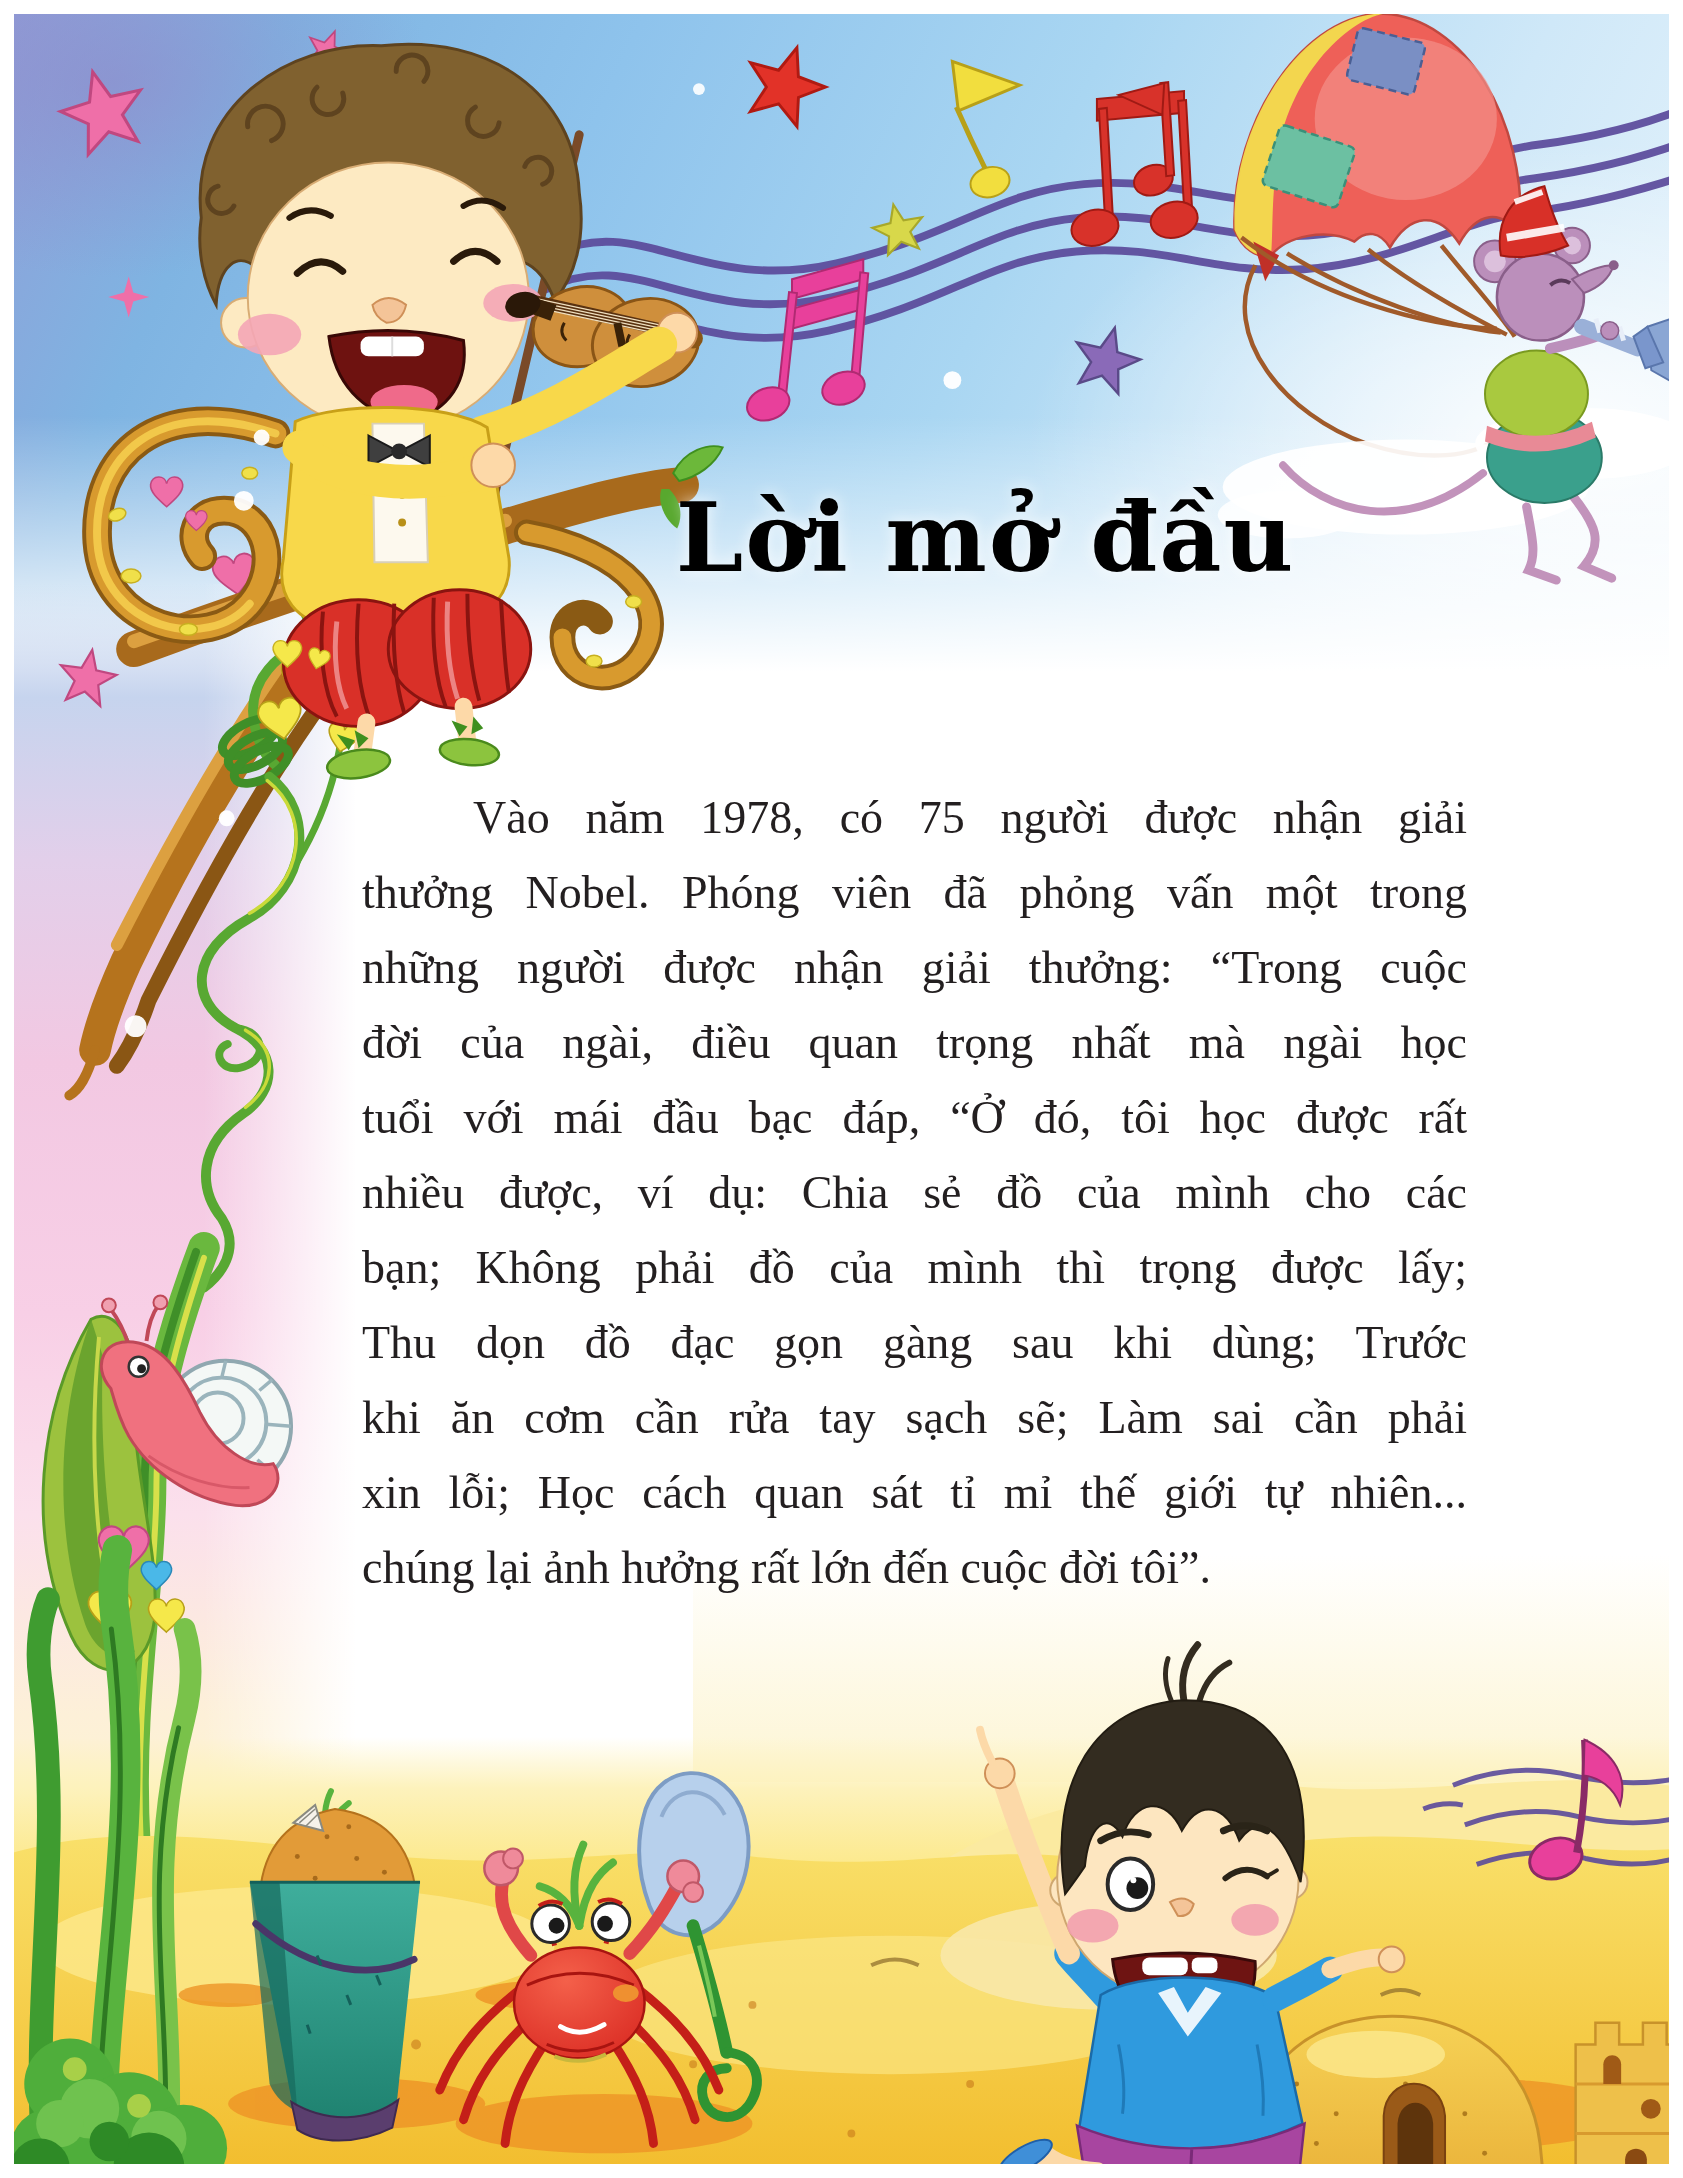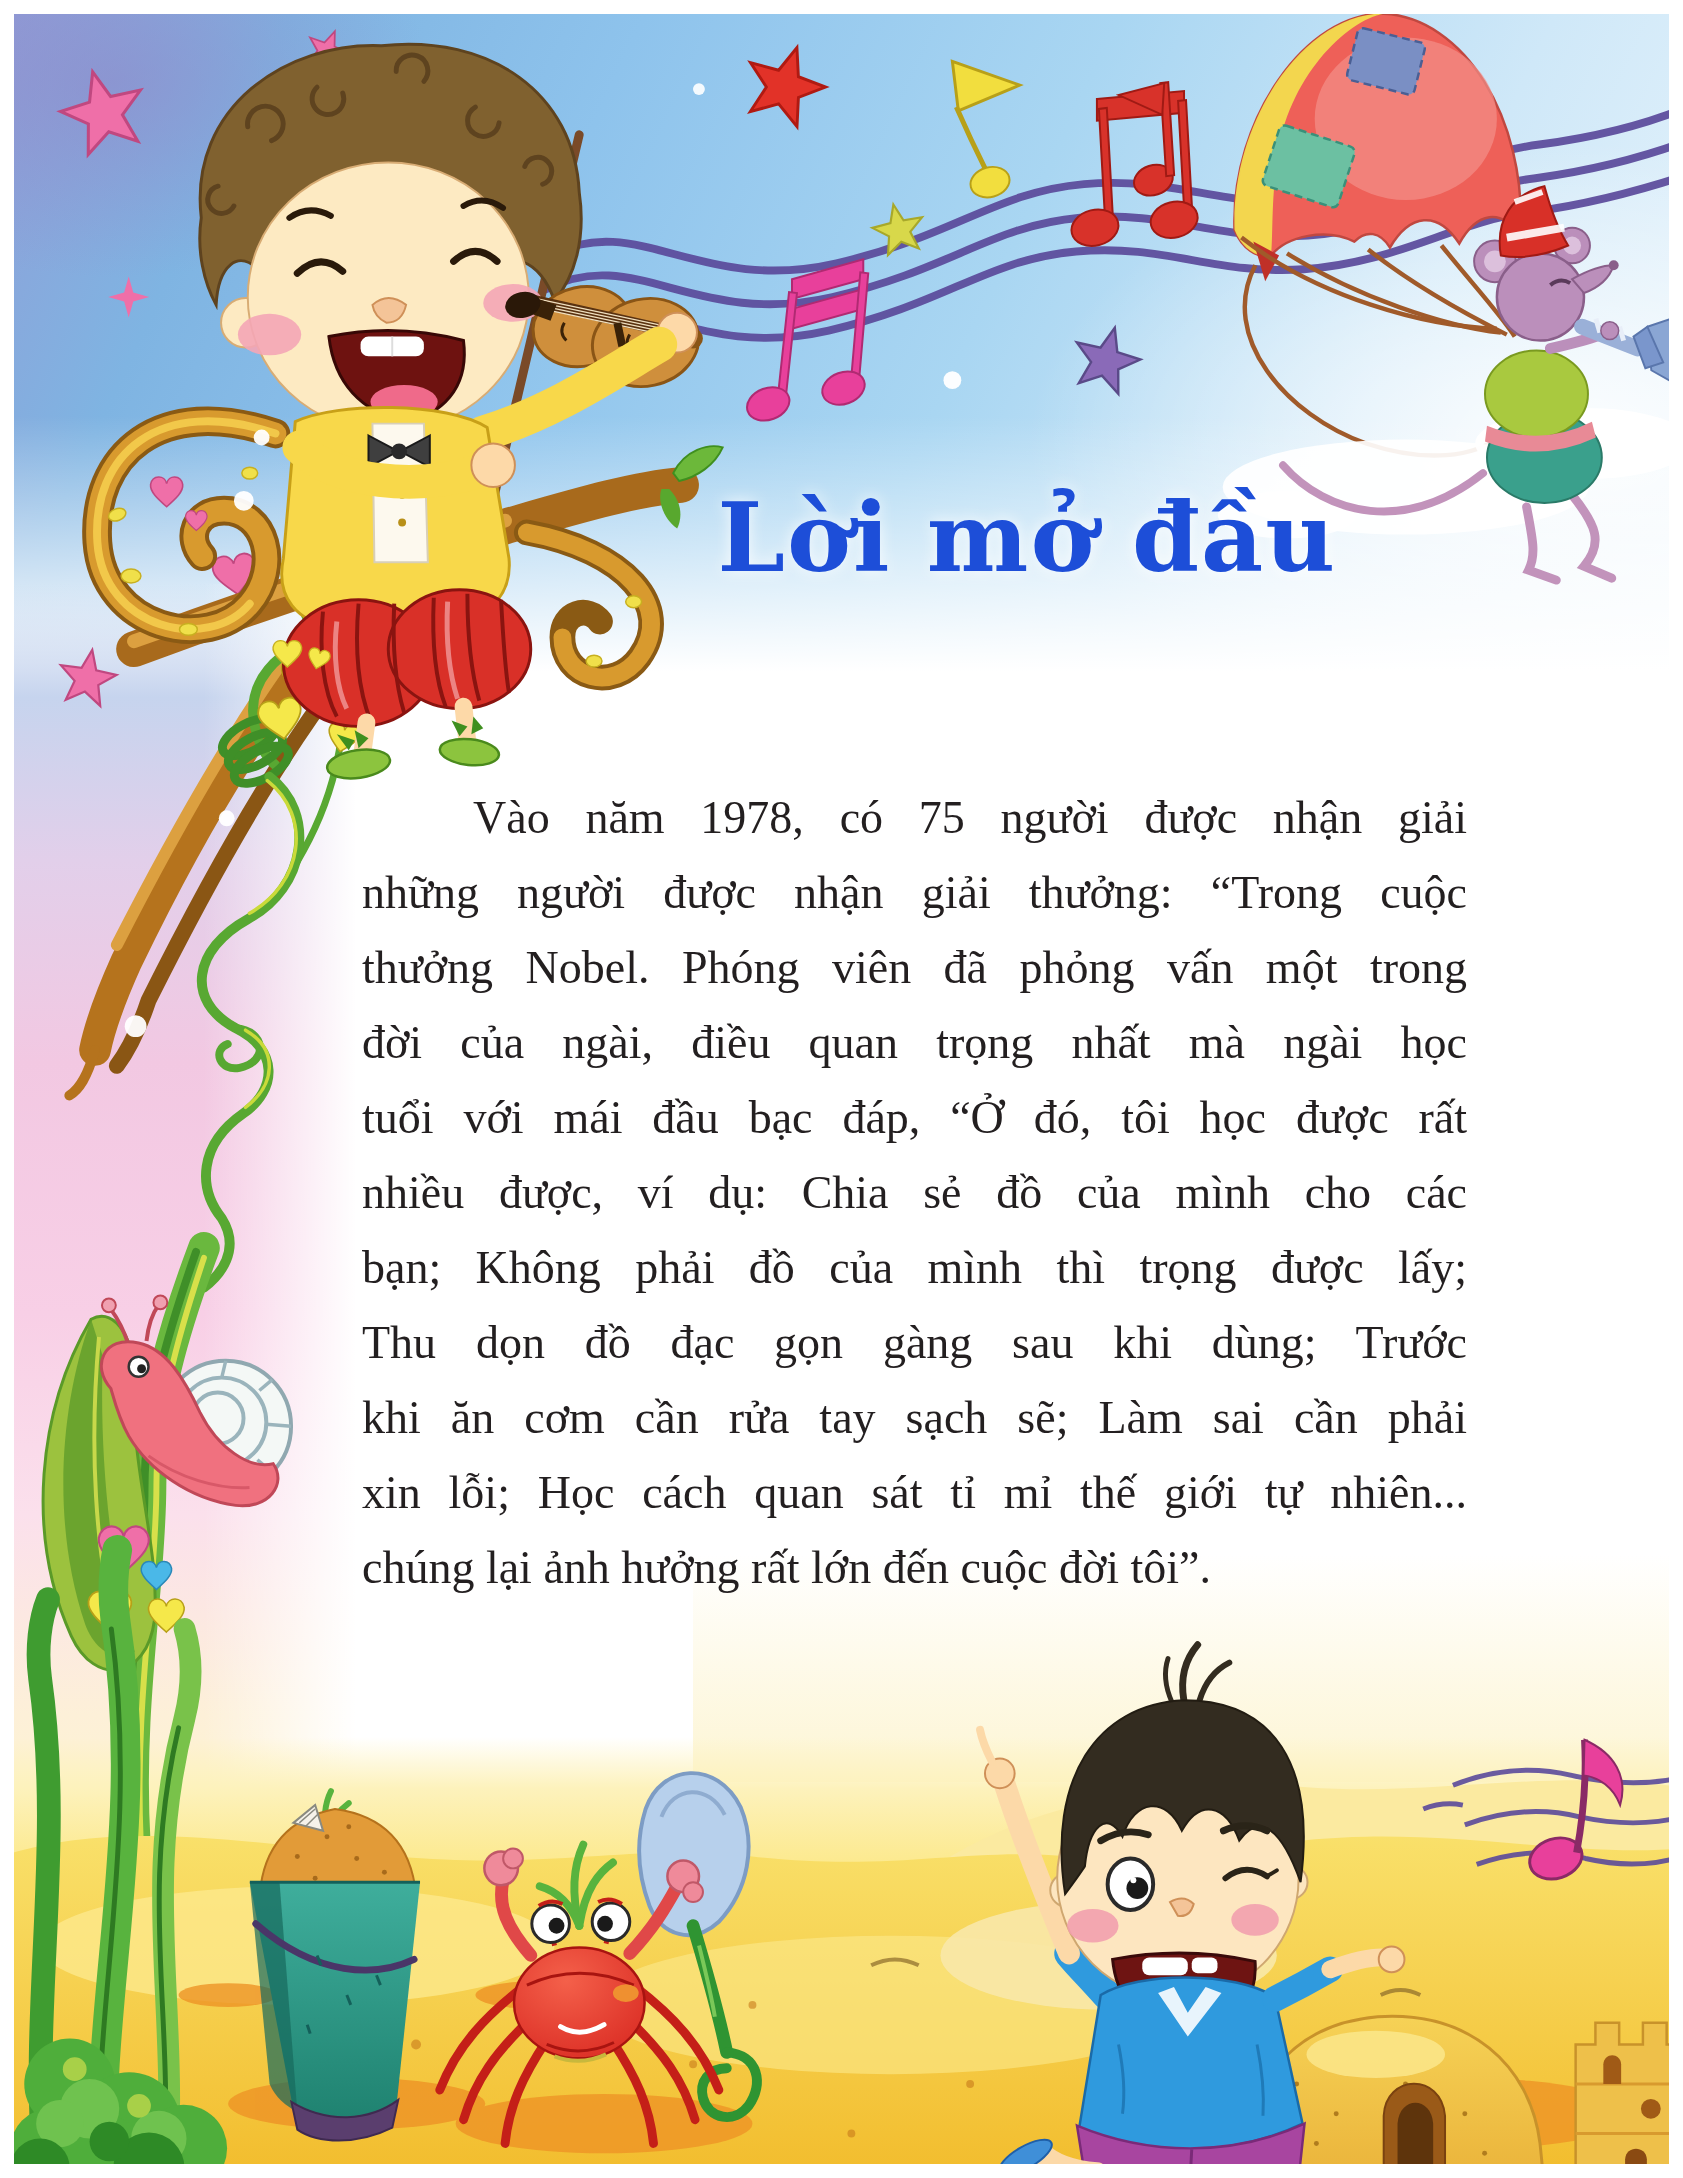--- a/index.html
+++ b/index.html
@@ -16,23 +16,23 @@
   #bg-left{left:14px;top:584px;width:364px;height:1257px;z-index:0;
     background:
       linear-gradient(to right, rgba(255,255,255,0) 52%, #ffffff 94%),
       linear-gradient(to bottom, rgba(185,212,238,0) 0%, #c6d4ee 9%, #e2cfea 22%, #f2c8e2 38%,
                       #f8cfe6 58%, #fbe0ec 74%, #fdf0d8 90%, #fdf5cf 100%);}
   #bg-sandtop{left:693px;top:1554px;width:976px;height:228px;z-index:0;
     background:linear-gradient(to bottom, rgba(255,253,240,0), #fdf6d8 88%);}
   #bg-sand{left:14px;top:1737px;width:1655px;height:427px;z-index:0;
     background:linear-gradient(to bottom, rgba(253,246,208,0) 0, #fdf2bc 12%, #fbe05e 48%, #f6ce38 100%);}
   svg.art{position:absolute;overflow:visible;}
-  #page-title{left:634px;top:481px;width:703px;z-index:10;text-align:right;
+  #page-title{left:634px;top:481px;width:703px;z-index:10;text-align:center;
     font-family:"DejaVu Serif","Liberation Serif",serif;font-weight:bold;font-size:96px;
-    color:#1d4ed8;letter-spacing:2px;text-shadow:0 0 16px rgba(255,255,255,.85);}
+    color:#000000;letter-spacing:2px;text-shadow:0 0 16px rgba(255,255,255,.85);}
   #paragraph{left:362px;top:780px;width:1105px;z-index:10;color:#231f20;font-size:46px;}
   .pline{height:75px;line-height:75px;text-align:justify;text-align-last:justify;white-space:normal;}
   .pline.first{text-indent:111px;}
   .pline.last{text-align-last:left;}
   #frame{position:absolute;inset:0;border:14px solid #ffffff;z-index:50;pointer-events:none;}
 </style>
 </head>
 <body>
 
 <div id="bg-sky" class="abs"></div>
@@ -552,22 +552,22 @@
     <ellipse cx="1572" cy="332" rx="27" ry="20" transform="rotate(-18 1572 332)" fill="#e8409b" stroke="#8a2a66" stroke-width="3"></ellipse>
     <path d="M1593,326 C1600,288 1603,248 1601,212" stroke="#8a2a66" stroke-width="7" fill="none"></path>
     <path d="M1601,212 C1632,226 1645,250 1637,278 C1630,260 1616,250 1600,248 Z" fill="#e8409b" stroke="#8a2a66" stroke-width="2"></path>
   </g>
 </svg>
 
 <div id="page-title" class="abs">Lời mở đầu</div>
 
 <div id="paragraph" class="abs">
   <div class="pline first">Vào năm 1978, có 75 người được nhận giải</div>
+  <div class="pline">thưởng Nobel. Phóng viên đã phỏng vấn một trong</div>
   <div class="pline">những người được nhận giải thưởng: “Trong cuộc</div>
-  <div class="pline">thưởng Nobel. Phóng viên đã phỏng vấn một trong</div>
   <div class="pline">đời của ngài, điều quan trọng nhất mà ngài học</div>
   <div class="pline">tuổi với mái đầu bạc đáp, “Ở đó, tôi học được rất</div>
   <div class="pline">nhiều được, ví dụ: Chia sẻ đồ của mình cho các</div>
   <div class="pline">bạn; Không phải đồ của mình thì trọng được lấy;</div>
   <div class="pline">Thu dọn đồ đạc gọn gàng sau khi dùng; Trước</div>
   <div class="pline">khi ăn cơm cần rửa tay sạch sẽ; Làm sai cần phải</div>
   <div class="pline">xin lỗi; Học cách quan sát tỉ mỉ thế giới tự nhiên...</div>
   <div class="pline last">chúng lại ảnh hưởng rất lớn đến cuộc đời tôi”.</div>
 </div>
 

